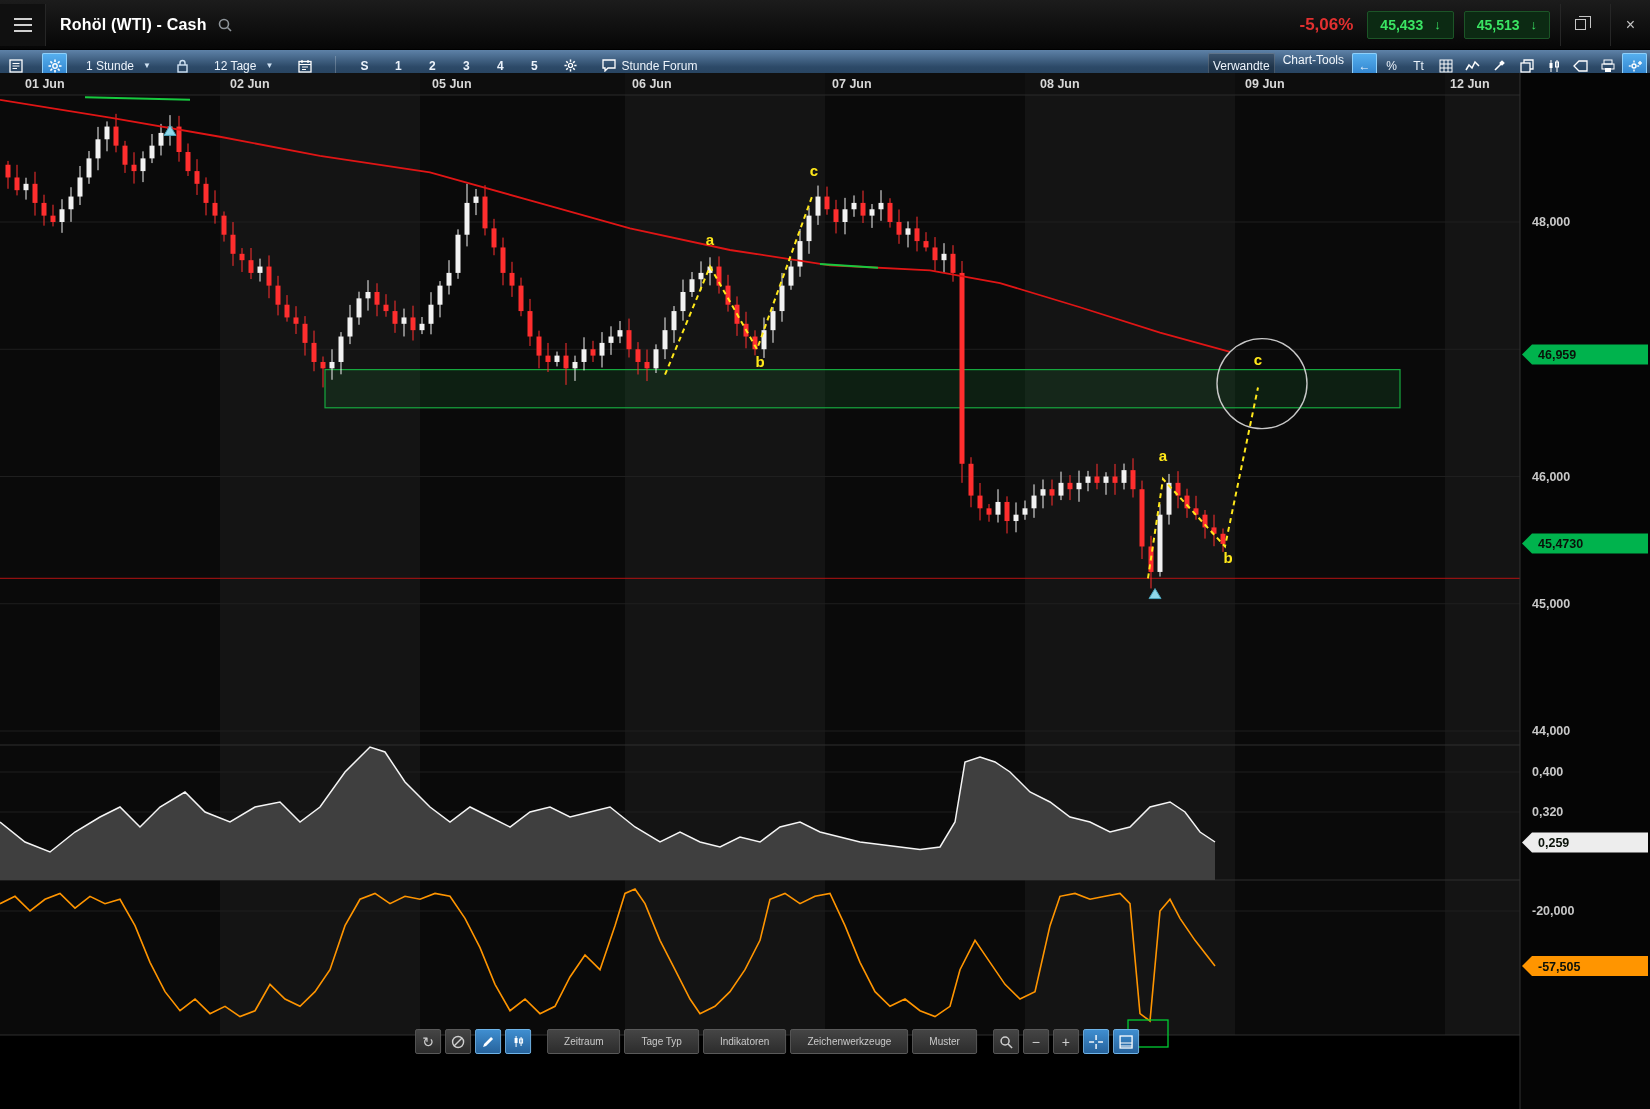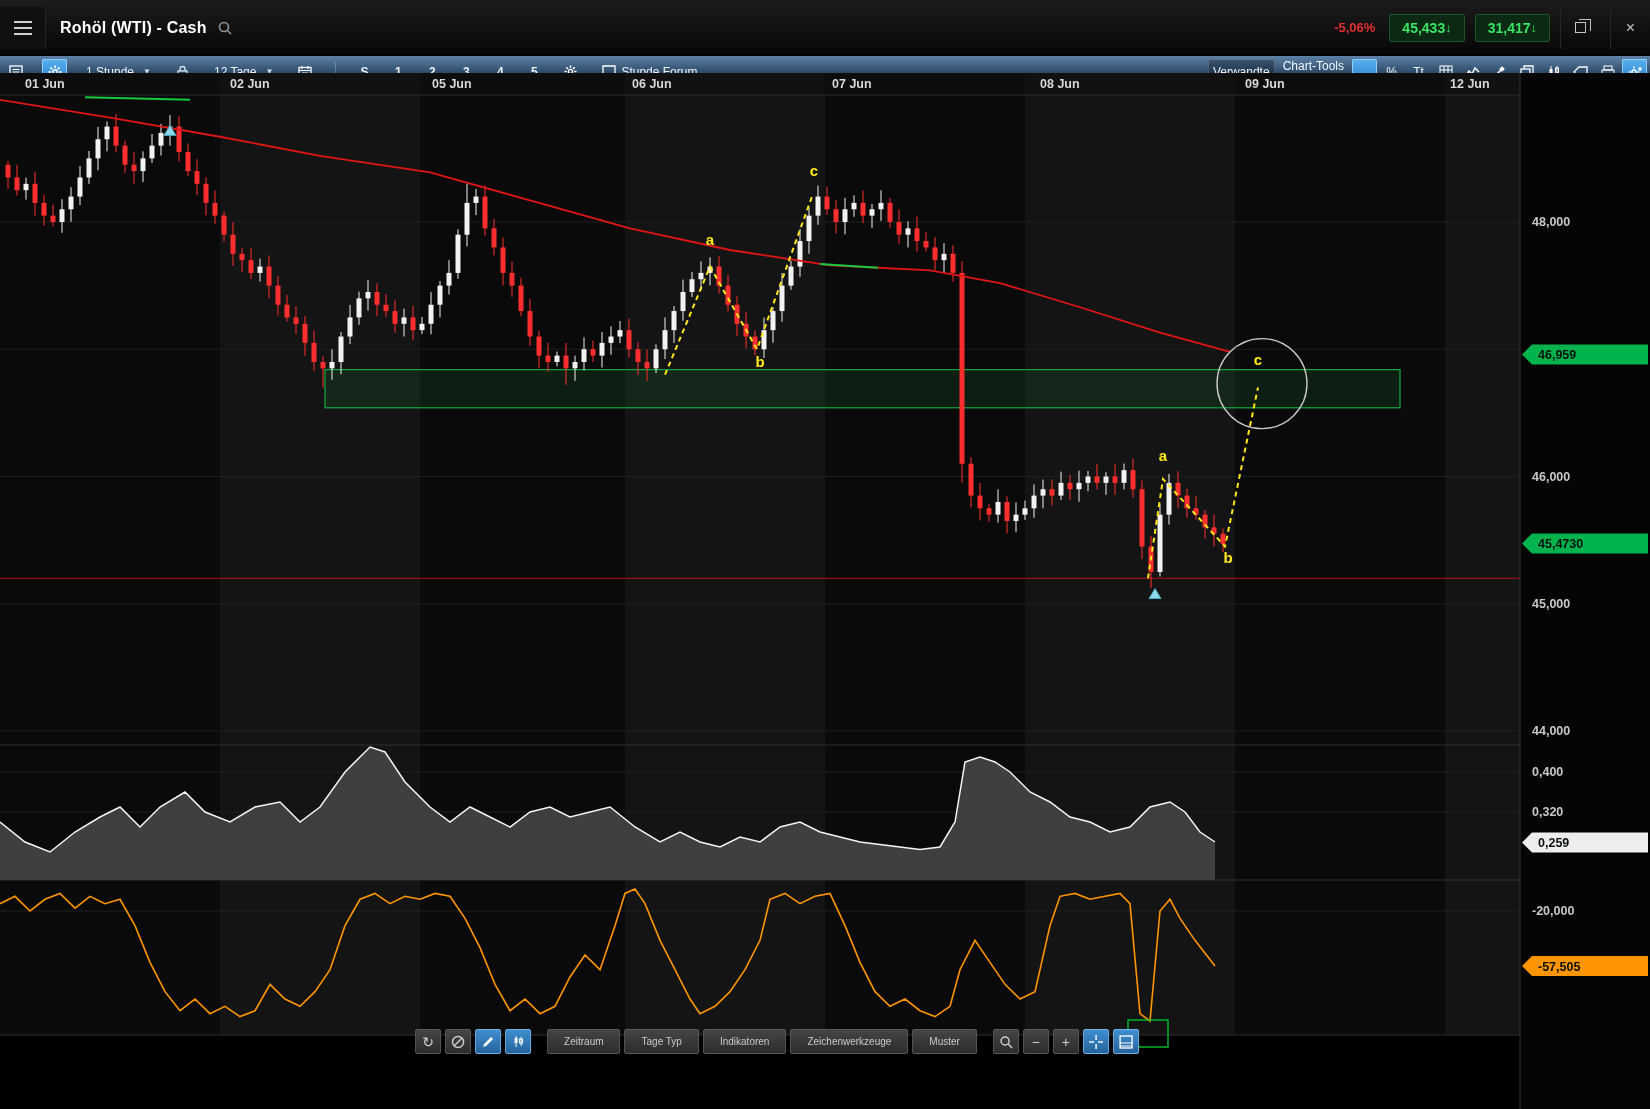--- a/index.html
+++ b/index.html
@@ -1,30 +1,30 @@
 <!DOCTYPE html>
 <html><head>
 <meta charset="utf-8">
 <style>
   *{margin:0;padding:0;box-sizing:border-box}
   html,body{width:1650px;height:1109px;background:#000;overflow:hidden;
     font-family:"Liberation Sans",sans-serif;position:relative;color:#ddd}
   svg{font-family:"Liberation Sans",sans-serif}
 
   
-  .titlebar{height:56px;background:linear-gradient(#1c1c1c,#060606);display:flex;
+  .titlebar{height:50px;background:linear-gradient(#1c1c1c,#060606);display:flex;
     align-items:center;border-bottom:1px solid #000}
   .menu-btn{width:46px;height:42px;display:flex;flex-direction:column;gap:4px;
     align-items:center;justify-content:center;background:#101010;border-right:1px solid #262626;cursor:pointer}
   .menu-btn i{display:block;width:18px;height:2px;background:#d0d0d0}
   .title{font-size:16px;font-weight:bold;color:#fff;margin-left:14px;letter-spacing:.2px}
   .search-btn{margin-left:10px;display:flex;align-items:center;cursor:pointer;opacity:.8}
   .tb-right{margin-left:auto;display:flex;align-items:center;gap:10px}
-  .pct{color:#e23030;font-weight:bold;font-size:13px;margin-right:4px}
-  .price-box{display:flex;align-items:center;gap:0;background:#0c2a13;border:1px solid #1c5527;
+  .pct{color:#e23030;font-weight:bold;font-size:17px;margin-right:4px}
+  .price-box{display:flex;align-items:center;gap:11px;background:#0c2a13;border:1px solid #1c5527;
     color:#3ae463;font-weight:bold;font-size:14px;padding:5px 12px;border-radius:2px;cursor:pointer}
   .price-box .tick{font-size:13px;font-weight:bold}
   .win-btn{width:40px;height:42px;display:flex;align-items:center;justify-content:center;
     color:#c5c5c5;font-size:16px;border-left:1px solid #262626;cursor:pointer}
   .restore-sq{width:11px;height:11px;border:1.5px solid #c5c5c5;position:relative}
   .restore-sq::before{content:"";position:absolute;top:-4px;left:3px;width:11px;height:11px;
     border:1.5px solid #c5c5c5;border-bottom:none;border-left:none}
 
   
   .toolbar{height:31px;background:linear-gradient(#5e82a8,#35537300 0),linear-gradient(#5e82a8,#2c4967 55%,#24405c);
@@ -68,21 +68,21 @@
         <line x1="10.5" y1="10.5" x2="14" y2="14" stroke="#aeb6bd" stroke-width="1.6"></line>
       </svg>
   </span>
   <div class="tb-right">
     <span class="pct">-5,06%</span>
     <div class="price-box">
       <span>45,433</span>
       <span class="tick">↓</span>
     </div>
     <div class="price-box">
-      <span>31,417</span>
+      <span>45,513</span>
       <span class="tick">↓</span>
     </div>
     <div class="win-btn">
         <span class="restore-sq"></span>
       </div>
     <div class="win-btn">×</div>
   </div>
 </header>
 
 <div class="toolbar">

